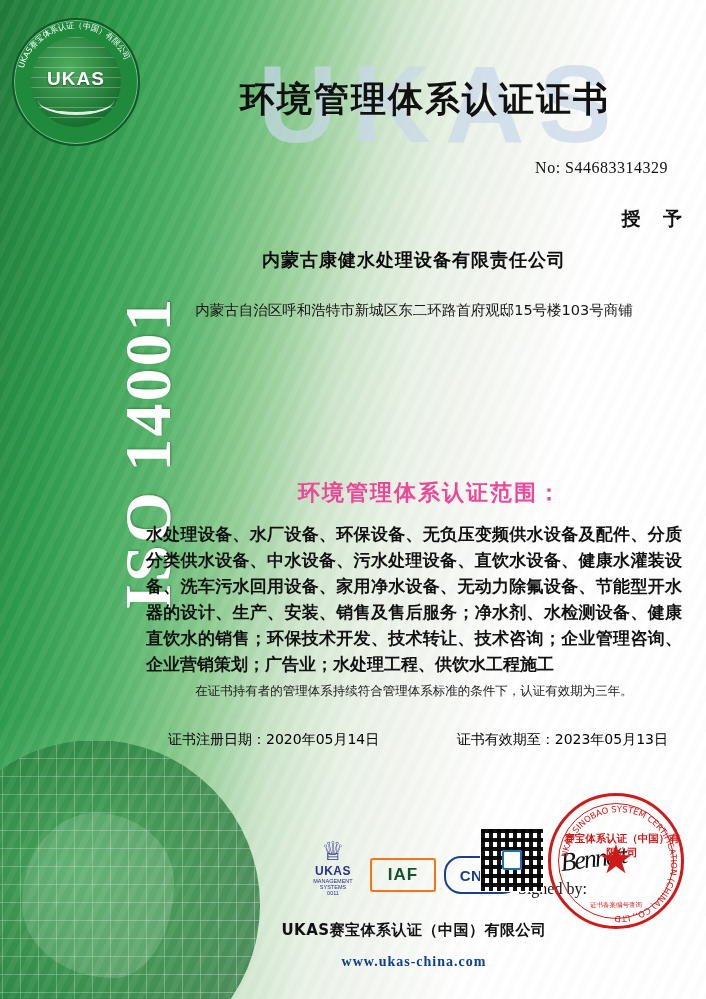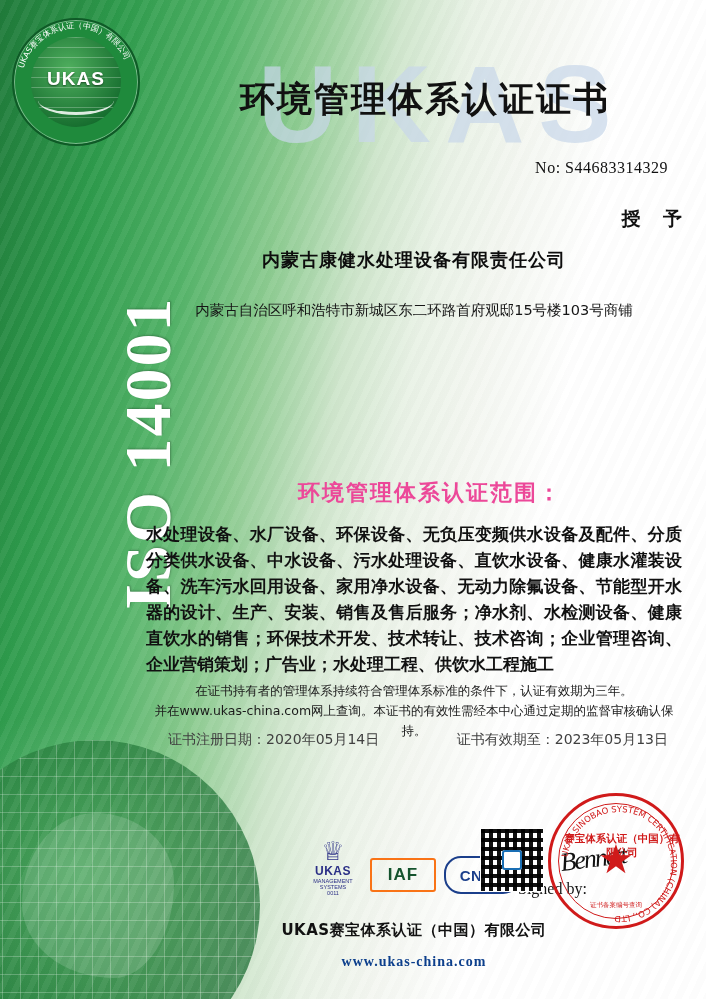--- a/index.html
+++ b/index.html
@@ -264,21 +264,21 @@
 
   .dates {
     position: absolute;
     left: 30px;
     top: 715px;
     width: 500px;
     display: flex;
     justify-content: space-between;
     font-family: "DejaVu Sans", sans-serif;
     font-size: 14px;
-    color: #404040;
+    color: #000000;
   }
 
   
   .logo-strip {
     position: absolute;
     left: 20px;
     top: 820px;
     width: 520px;
     height: 70px;
   }
@@ -489,21 +489,20 @@
 
     <div class="address">内蒙古自治区呼和浩特市新城区东二环路首府观邸15号楼103号商铺</div>
 
 
     <div class="scope-heading">环境管理体系认证范围：</div>
 
     <div class="scope-body">水处理设备、水厂设备、环保设备、无负压变频供水设备及配件、分质分类供水设备、中水设备、污水处理设备、直饮水设备、健康水灌装设备、洗车污水回用设备、家用净水设备、无动力除氟设备、节能型开水器的设计、生产、安装、销售及售后服务；净水剂、水检测设备、健康直饮水的销售；环保技术开发、技术转让、技术咨询；企业管理咨询、企业营销策划；广告业；水处理工程、供饮水工程施工</div>
 
     <div class="fineprint">
       <div>在证书持有者的管理体系持续符合管理体系标准的条件下，认证有效期为三年。</div>
-      <div>并在www.ukas-china.com网上查询。本证书的有效性需经本中心通过定期的监督审核确认保持。</div>
     </div>
 
     <div class="dates">
       <div>证书注册日期：2020年05月14日</div>
       <div>证书有效期至：2023年05月13日</div>
     </div>
 
     <div class="logo-strip">
       <div class="ukas-mini">
         <div class="crown">♕</div>

